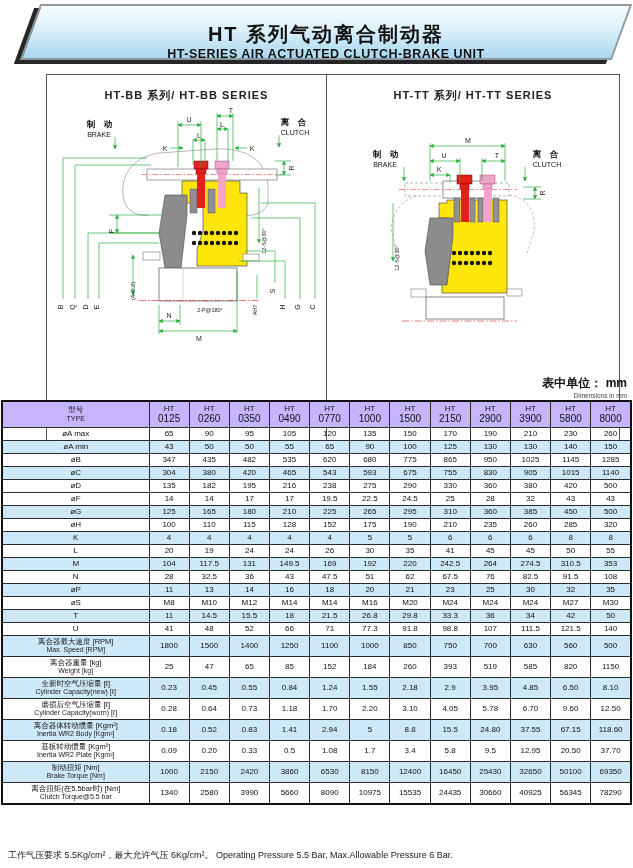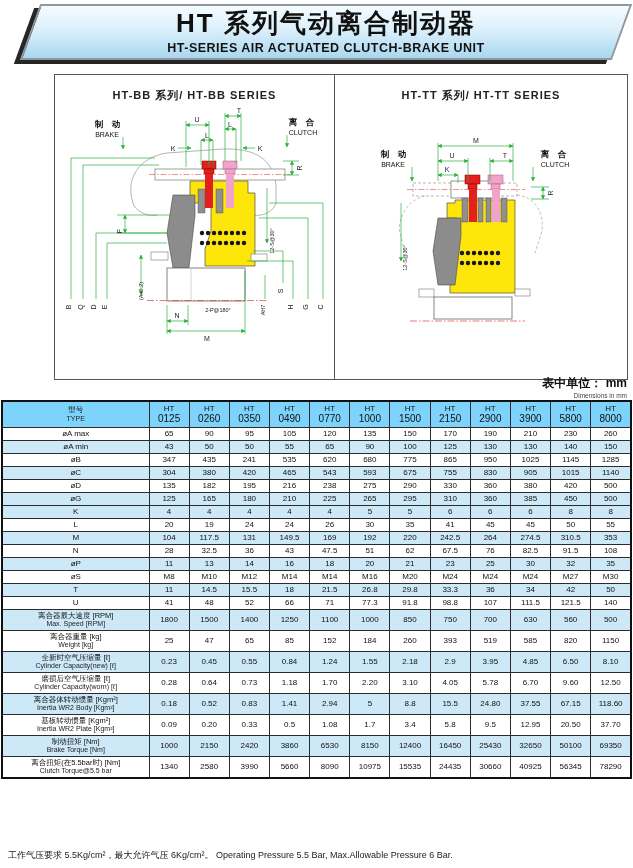--- a/index.html
+++ b/index.html
@@ -7,25 +7,25 @@
         font-family:"Liberation Sans","DejaVu Sans",sans-serif;color:#111;}
 
   
   .banner{position:absolute;left:30px;top:4px;width:592px;height:56px;}
   .banner-shadow{position:absolute;left:0;top:0;right:0;bottom:0;
     transform:skewX(-20deg);background:#262626;translate:-6px 4px;}
   .banner-face{position:absolute;left:0;top:0;right:0;bottom:0;transform:skewX(-20deg);
     background:linear-gradient(180deg,#f6fcff 0%,#dcf0fb 45%,#a9d7ef 100%);
     border:2px solid #8f989e;box-sizing:border-box;}
   .banner-text{position:absolute;left:0;top:0;width:100%;text-align:center;}
-  .banner-title{font-size:26px;font-weight:bold;letter-spacing:2px;line-height:1.3;margin-top:3px;}
+  .banner-title{font-size:20px;font-weight:bold;letter-spacing:2px;line-height:1.3;margin-top:17px;}
   .banner-sub{font-size:12.5px;font-weight:bold;letter-spacing:.5px;}
 
   
-  .panel{position:absolute;left:54px;top:74px;width:574px;height:306px;
+  .panel{position:absolute;left:46px;top:74px;width:574px;height:367px;
     border:1px solid #555;box-sizing:border-box;display:flex;background:#fff;}
   .panel-half{position:relative;height:100%;}
   .panel-left{width:280px;border-right:1px solid #555;box-sizing:border-box;}
   .panel-right{flex:1;}
   .draw-title{text-align:center;font-size:11px;font-weight:bold;letter-spacing:1px;padding-top:13px;color:#222;}
   svg{display:block;}
   .dim{font-size:7px;fill:#222;text-anchor:middle;}
   .dim-s{font-size:5.5px;fill:#222;text-anchor:middle;}
   .cnlab{font-size:8.5px;font-weight:bold;fill:#111;letter-spacing:3px;text-anchor:middle;}
   .enlab{font-size:7px;fill:#111;text-anchor:middle;}
@@ -36,21 +36,21 @@
   
   .units-note{position:absolute;right:6px;top:375px;text-align:right;}
   .units-cn{font-size:12px;font-weight:bold;}
   .units-en{font-size:6.5px;color:#444;}
 
   
   table.spec{position:absolute;left:1px;top:400px;width:631px;border-collapse:collapse;
     table-layout:fixed;border:2px solid #111;}
   table.spec th,table.spec td{border:1px solid #2b2b2b;padding:0 1px;text-align:center;
     font-size:8px;line-height:1.15;overflow:hidden;white-space:nowrap;}
-  table.spec thead th{height:25px;background:#7dd3fc;font-weight:normal;}
+  table.spec thead th{height:25px;background:#c4b5fd;font-weight:normal;}
   col.lblcol{width:147px;}
   tr.blue td{background:#cde8f6;}
   tr.short td{height:12px;}
   tr.tall td{height:20px;}
   td.two-line{text-align:right;padding-right:3px;}
   .lbl-cn{font-size:7.5px;}
   .lbl-en{font-size:7px;color:#222;}
   .model-code{font-size:10px;}
 
   
@@ -402,21 +402,21 @@
           <td>125</td>
           <td>130</td>
           <td>130</td>
           <td>140</td>
           <td>150</td>
         </tr>
         <tr class="short">
           <td>øB</td>
           <td>347</td>
           <td>435</td>
-          <td>241</td>
+          <td>482</td>
           <td>535</td>
           <td>620</td>
           <td>680</td>
           <td>775</td>
           <td>865</td>
           <td>950</td>
           <td>1025</td>
           <td>1145</td>
           <td>1285</td>
         </tr>
@@ -443,34 +443,64 @@
           <td>216</td>
           <td>238</td>
           <td>275</td>
           <td>290</td>
           <td>330</td>
           <td>360</td>
           <td>380</td>
           <td>420</td>
           <td>500</td>
         </tr>
+        <tr class="short">
+          <td>øF</td>
+          <td>14</td>
+          <td>14</td>
+          <td>17</td>
+          <td>17</td>
+          <td>19.5</td>
+          <td>22.5</td>
+          <td>24.5</td>
+          <td>25</td>
+          <td>28</td>
+          <td>32</td>
+          <td>43</td>
+          <td>43</td>
+        </tr>
         <tr class="blue short">
           <td>øG</td>
           <td>125</td>
           <td>165</td>
           <td>180</td>
           <td>210</td>
           <td>225</td>
           <td>265</td>
           <td>295</td>
           <td>310</td>
           <td>360</td>
           <td>385</td>
           <td>450</td>
           <td>500</td>
+        </tr>
+        <tr class="short">
+          <td>øH</td>
+          <td>100</td>
+          <td>110</td>
+          <td>115</td>
+          <td>128</td>
+          <td>152</td>
+          <td>175</td>
+          <td>190</td>
+          <td>210</td>
+          <td>235</td>
+          <td>260</td>
+          <td>285</td>
+          <td>320</td>
         </tr>
         <tr class="blue short">
           <td>K</td>
           <td>4</td>
           <td>4</td>
           <td>4</td>
           <td>4</td>
           <td>4</td>
           <td>5</td>
           <td>5</td>

